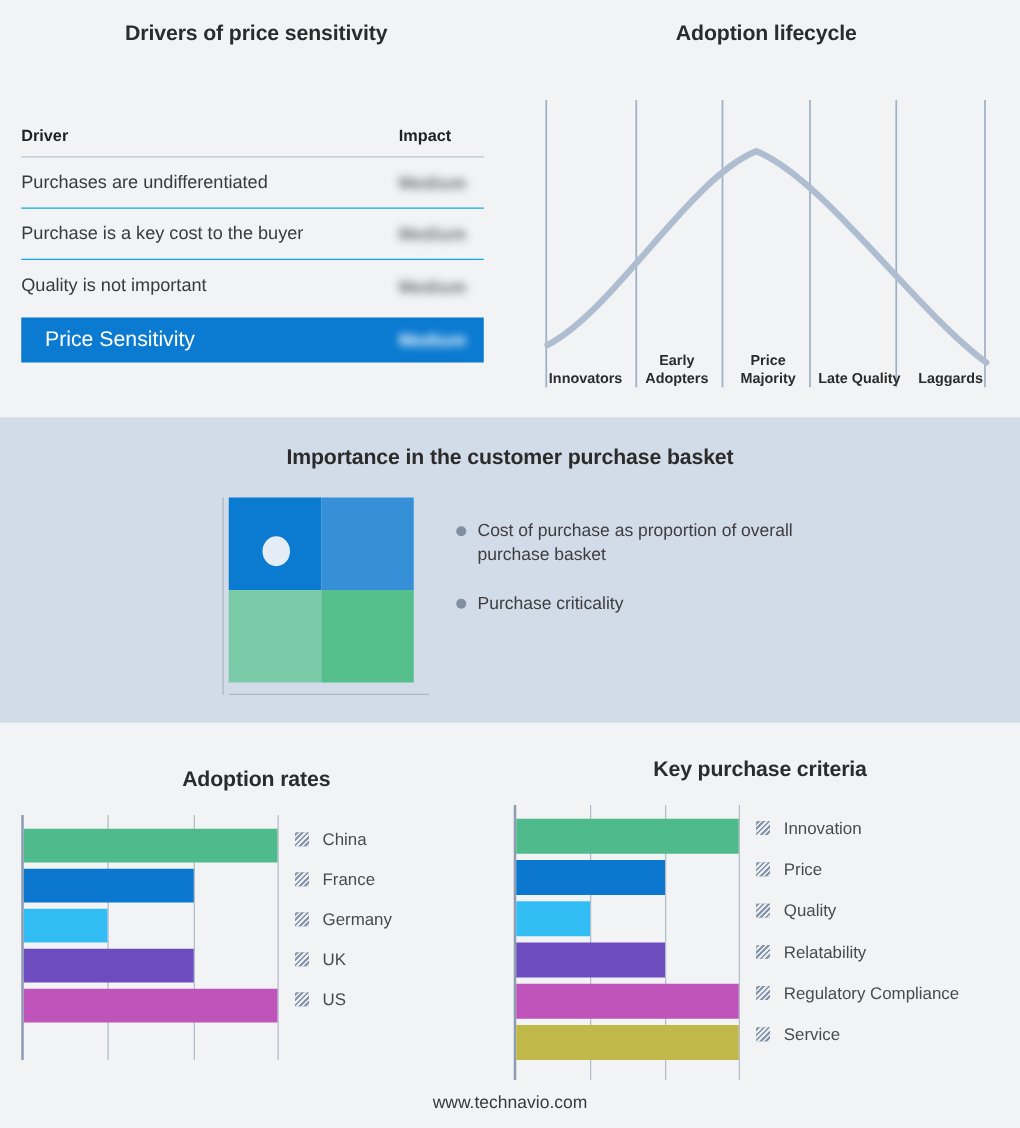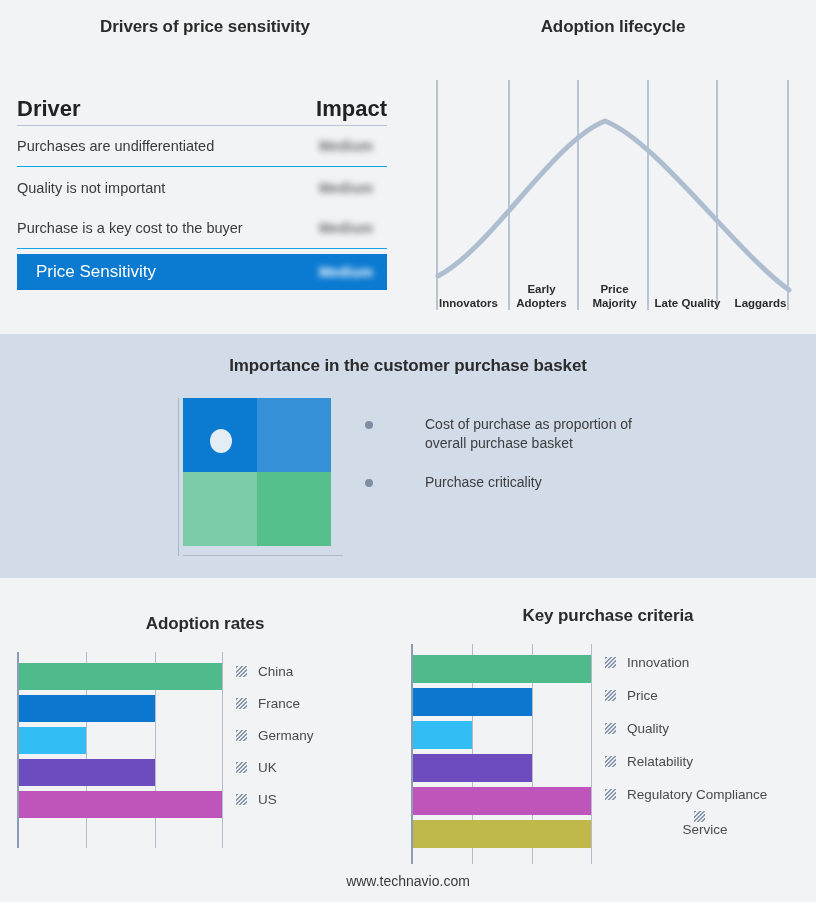--- a/index.html
+++ b/index.html
@@ -38,21 +38,21 @@
     height: 41px;
     border-bottom: 1px solid #0ea5e9;
     padding: 0 0 0 0;
     box-sizing: border-box;
   }
   .tbl-head {
     height: 34px;
     border-bottom: 1px solid #b9c4d3;
   }
   .tbl-head .c-driver, .tbl-head .c-impact {
-    font-size: 22px;
+    font-size: 13px;
     font-weight: bold;
     color: #222;
   }
   .c-driver { font-size: 14.5px; color: #3a3a3a; }
   .c-impact {
     font-size: 14px;
     color: #6e6e6e;
     min-width: 68px;
     text-align: left;
   }
@@ -133,21 +133,20 @@
   }
 
   .basket-legend { position: absolute; left: 365px; top: 415px; width: 300px; }
   .bl-item {
     display: flex;
     align-items: flex-start;
     margin-bottom: 20px;
     font-size: 14px;
     color: #3d3d3d;
     line-height: 19px;
-    gap: 43px;
   }
   .bl-dot {
     width: 8px; height: 8px;
     border-radius: 50%;
     background: #7f8ea3;
     margin: 6px 9px 0 0;
     flex: none;
   }
 
   
@@ -217,26 +216,26 @@
   <div class="tbl">
     <div class="tbl-row tbl-head">
       <div class="c-driver">Driver</div>
       <div class="c-impact">Impact</div>
     </div>
 
     <div class="tbl-row">
       <div class="c-driver">Purchases are undifferentiated</div>
       <div class="c-impact blurred">Medium</div>
     </div>
+    <div class="tbl-row">
+      <div class="c-driver">Purchase is a key cost to the buyer</div>
+      <div class="c-impact blurred">Medium</div>
+    </div>
     <div class="tbl-row last">
       <div class="c-driver">Quality is not important</div>
-      <div class="c-impact blurred">Medium</div>
-    </div>
-    <div class="tbl-row">
-      <div class="c-driver">Purchase is a key cost to the buyer</div>
       <div class="c-impact blurred">Medium</div>
     </div>
 
     <div class="tbl-row highlight">
       <div class="c-driver">Price Sensitivity</div>
       <div class="c-impact blurred">Medium</div>
     </div>
   </div>
 </div>
 
@@ -362,20 +361,20 @@
         <span>Quality</span>
       </div>
       <div class="lg-item" style="height: 33px;">
         <span class="lg-swatch"></span>
         <span>Relatability</span>
       </div>
       <div class="lg-item" style="height: 33px;">
         <span class="lg-swatch"></span>
         <span>Regulatory Compliance</span>
       </div>
-      <div class="lg-item" style="height: 33px; flex-direction: column;">
+      <div class="lg-item" style="height: 33px;">
         <span class="lg-swatch"></span>
         <span>Service</span>
       </div>
     </div>
 </div>
 
 <div id="footer">www.technavio.com</div>
 
 </body></html>

